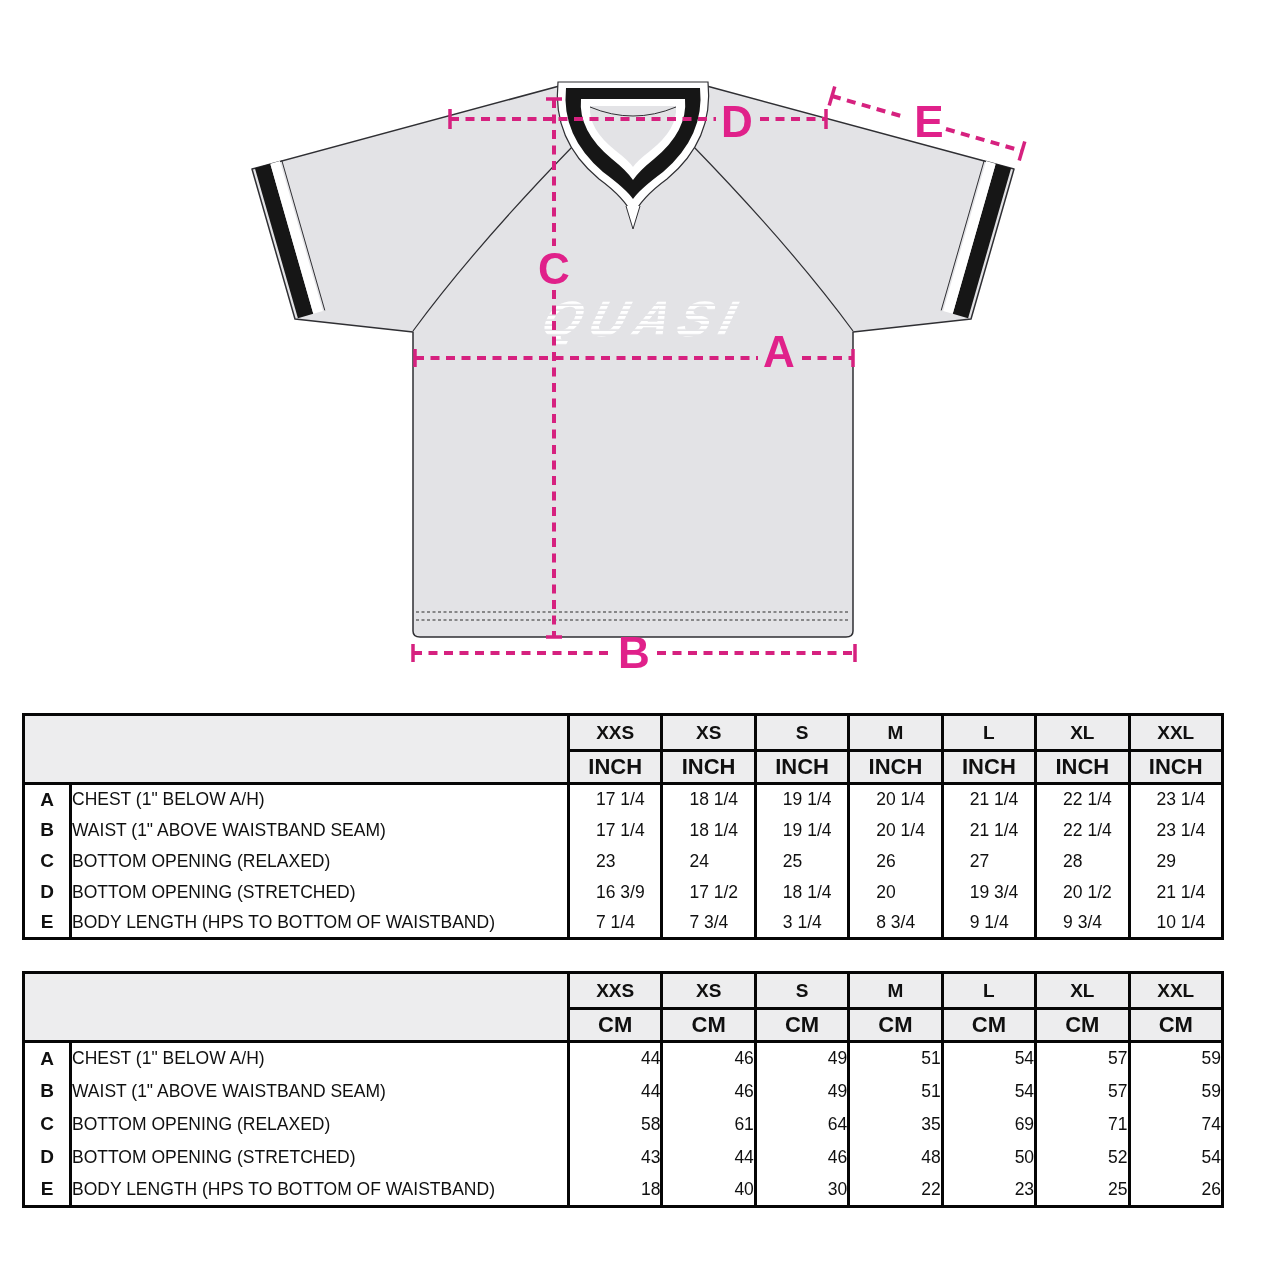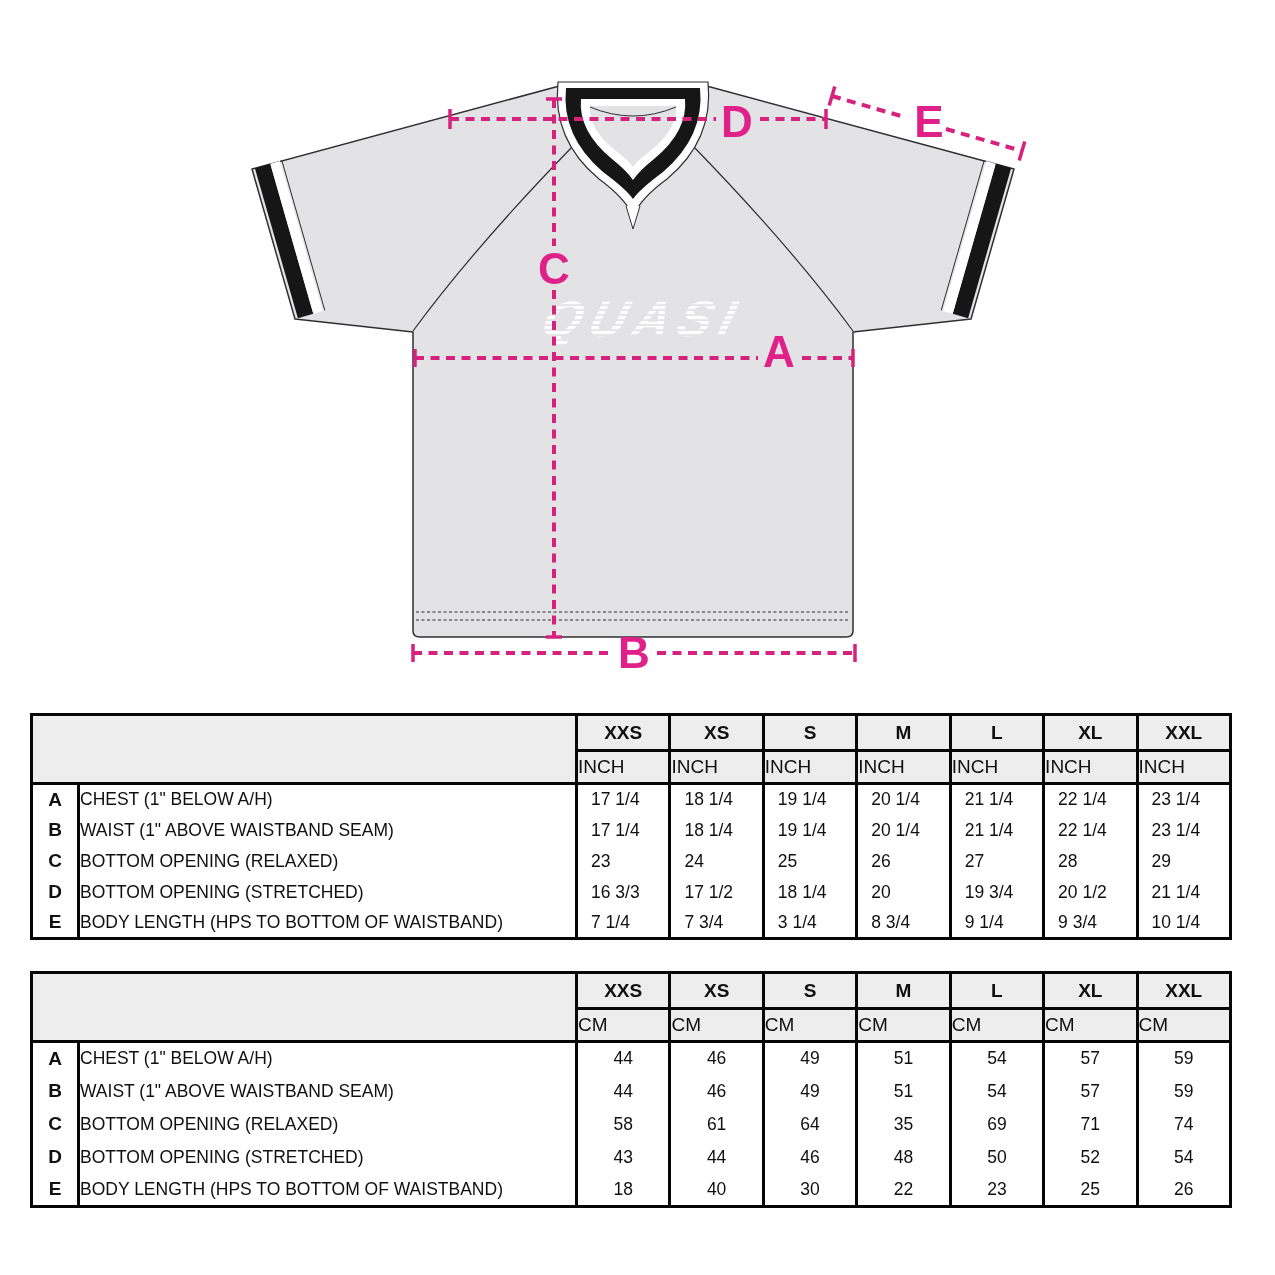--- a/index.html
+++ b/index.html
@@ -1,33 +1,33 @@
 <!DOCTYPE html>
 <html><head>
 <meta charset="utf-8">
 <style>
   html,body{margin:0;padding:0;background:#ffffff;}
   .stage{position:relative;width:1275px;height:1275px;background:#ffffff;overflow:hidden;
          font-family:"Liberation Sans",sans-serif;}
   #diagram{position:absolute;left:0;top:0;}
-  .tblhost{position:absolute;left:30px;}
+  .tblhost{position:absolute;left:22px;}
   #table-inch{top:713px;}
   #table-cm{top:971px;}
   table.sizes{border-collapse:collapse;table-layout:fixed;width:1199px;
     border:3px solid #060606;color:#101010;font-family:"Liberation Sans",sans-serif;}
   table.sizes th,table.sizes td{border:3px solid #060606;white-space:nowrap;overflow:hidden;padding:0;}
   table.sizes thead th{background:#ededee;}
   th.size{height:33px;font-size:19px;font-weight:bold;text-align:center;}
-  th.unit{height:30px;font-size:19px;font-weight:normal;text-align:left;}
+  th.unit{height:30px;font-size:22px;font-weight:bold;text-align:center;}
   table.sizes tbody th,table.sizes tbody td{border-top:0;border-bottom:0;background:#ffffff;}
   tbody th.letter{font-size:19px;font-weight:bold;text-align:center;}
   td.desc{font-size:17.5px;text-align:left;padding-left:5px;}
   td.val{font-size:17.5px;}
-  table.align-left td.val{text-align:left;padding-left:13px;}
-  table.align-center td.val{text-align:center;}
+  table.align-left td.val{text-align:left;padding-left:26px;}
+  table.align-center td.val{text-align:right;}
   #table-inch tbody tr{height:31px;}
   #table-cm tbody tr{height:33px;}
   .mlabel{font-family:"Liberation Sans",sans-serif;font-weight:bold;font-size:44px;}
 </style>
 </head>
 <body>
 
 <div class="stage">
 
   <svg id="diagram" width="1275" height="705" viewBox="0 0 1275 705">
@@ -163,21 +163,21 @@
             <td class="val">24</td>
             <td class="val">25</td>
             <td class="val">26</td>
             <td class="val">27</td>
             <td class="val">28</td>
             <td class="val">29</td>
           </tr>
           <tr>
             <th class="letter">D</th>
             <td class="desc">BOTTOM OPENING (STRETCHED)</td>
-            <td class="val">16 3/3</td>
+            <td class="val">16 3/9</td>
             <td class="val">17 1/2</td>
             <td class="val">18 1/4</td>
             <td class="val">20</td>
             <td class="val">19 3/4</td>
             <td class="val">20 1/2</td>
             <td class="val">21 1/4</td>
           </tr>
           <tr>
             <th class="letter">E</th>
             <td class="desc">BODY LENGTH (HPS TO BOTTOM OF WAISTBAND)</td>

